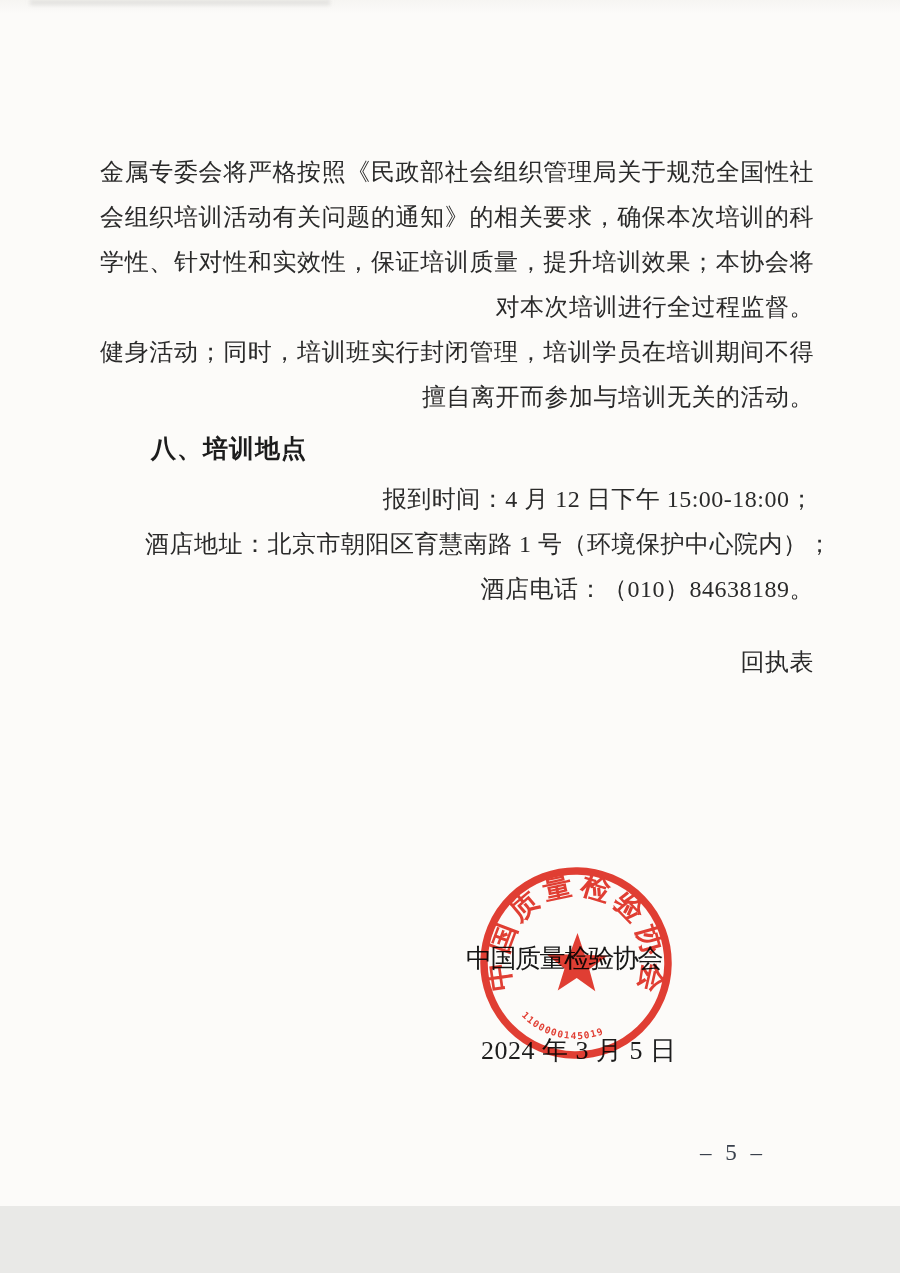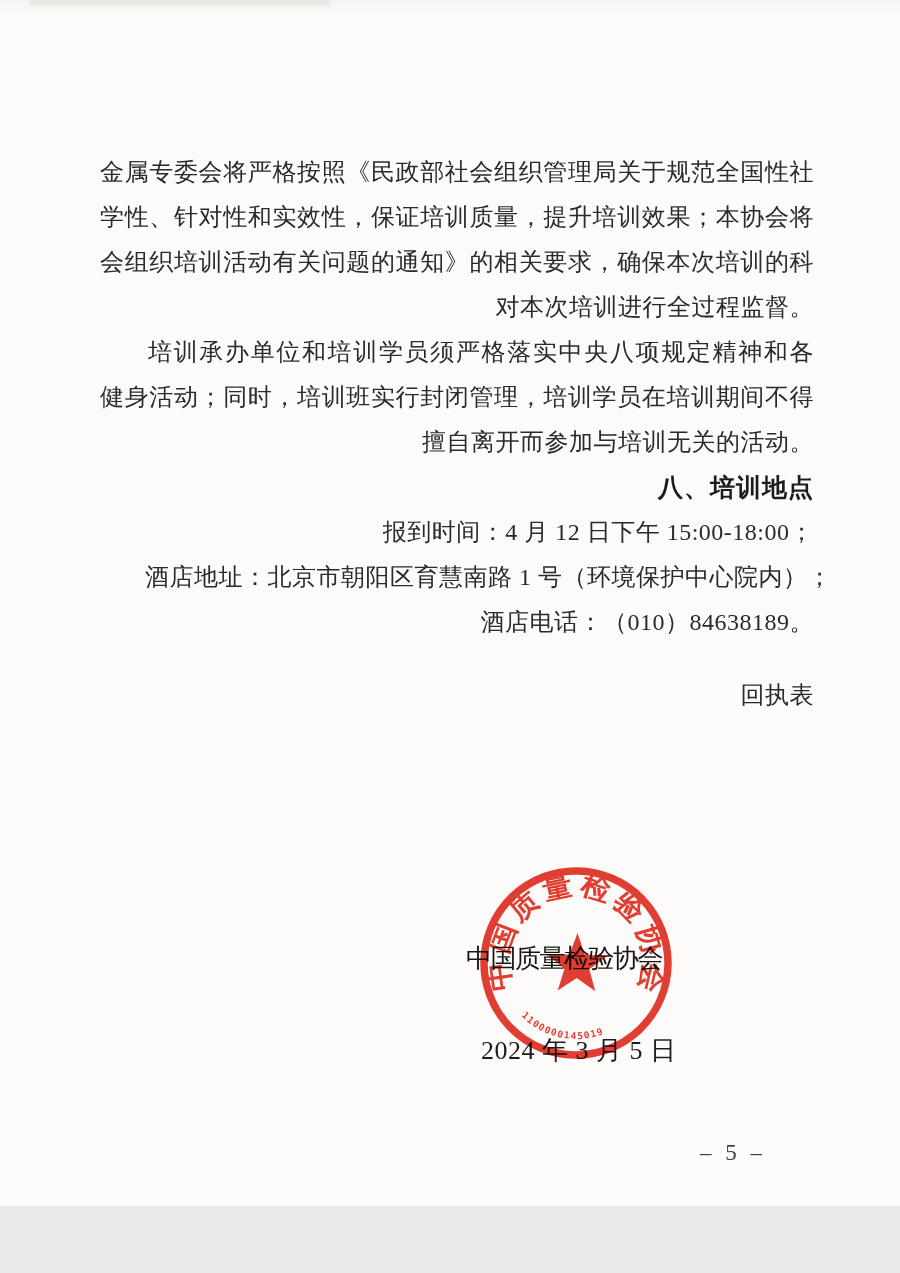--- a/index.html
+++ b/index.html
@@ -25,23 +25,23 @@
   .line {
     margin:0; height:45px; line-height:45px;
     font-size:24px; letter-spacing:0.5px; white-space:nowrap;
     color:#2a2a2a;
     text-align:right;
   }
   .fill { white-space:normal; text-align:justify; text-align-last:justify; text-justify:inter-character; height:45px; overflow:hidden; }
   .indent { text-indent:48px; }
   .offset { padding-left:45px; }
   .heading {
-    margin:0; height:45px; line-height:45px; padding-left:45px;
+    margin:6px; height:45px; line-height:45px; padding-left:45px;
     font-family:"Liberation Sans","DejaVu Sans",sans-serif;
-    font-size:25px; font-weight:700; color:#1c1c1c; letter-spacing:1px;text-align:right;
+    font-size:25px; font-weight:700; color:#1c1c1c; letter-spacing:1px;
   }
   .attachment { margin-top:28px; }
   .attach2 { padding-left:98px; }
   
   .org-line {
     position:absolute; left:466px; top:941px;
     font-size:26px; letter-spacing:-1.5px; color:#161616; white-space:nowrap;
     z-index:2;
   }
   .date-line {
@@ -72,25 +72,24 @@
   }
 </style>
 </head>
 <body>
 
 <div class="page">
   <div class="smudge-top"></div>
 
   <div class="content">
     <p class="line fill">金属专委会将严格按照《民政部社会组织管理局关于规范全国性社</p>
+    <p class="line fill">会组织培训活动有关问题的通知》的相关要求，确保本次培训的科</p>
     <p class="line fill">学性、针对性和实效性，保证培训质量，提升培训效果；本协会将</p>
-    <p class="line fill">会组织培训活动有关问题的通知》的相关要求，确保本次培训的科</p>
     <p class="line">对本次培训进行全过程监督。</p>
 
-    <p class="line fill indent">培训承办单位和培训学员须严格落实中央八项规定精神和各</p>
     <p class="line fill">健身活动；同时，培训班实行封闭管理，培训学员在培训期间不得</p>
     <p class="line">擅自离开而参加与培训无关的活动。</p>
 
     <h2 class="heading">八、培训地点</h2>
 
     <p class="line offset">报到时间：4 月 12 日下午 15:00-18:00；</p>
     <p class="line offset">酒店地址：北京市朝阳区育慧南路 1 号（环境保护中心院内）；</p>
     <p class="line offset">酒店电话：（010）84638189。</p>
 
     <div class="attachment">

